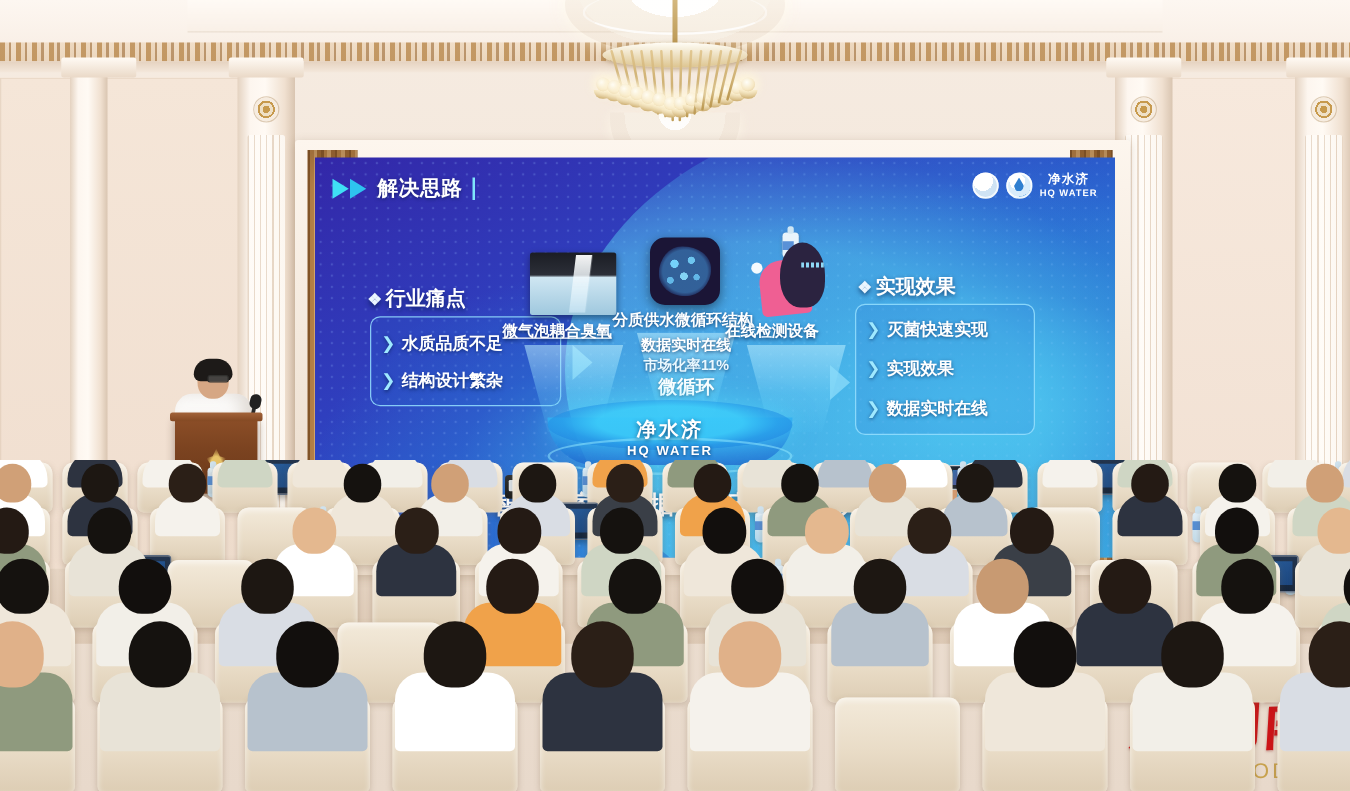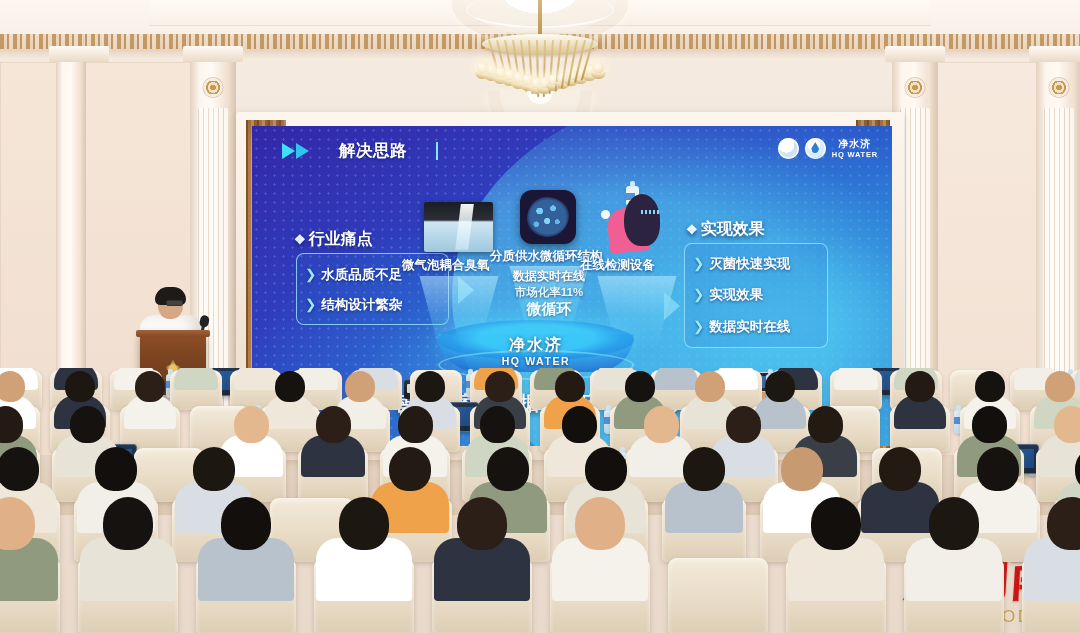--- a/index.html
+++ b/index.html
@@ -166,21 +166,21 @@
     background-image:radial-gradient(rgba(150,190,255,.30) 1.1px, transparent 1.2px);
     background-size:9px 9px;
     opacity:.75;
   }
   .slide .swoosh{
     position:absolute; right:-120px; top:-40px; width:560px; height:420px;
     border-radius:50%;
     background:radial-gradient(ellipse at 25% 60%, rgba(90,215,245,.55) 0 40%, rgba(60,160,230,.18) 62%, rgba(0,0,0,0) 76%);
   }
   .slide-head{
-    position:absolute; left:30px; top:14px; display:flex; align-items:center; gap:25px;
+    position:absolute; left:14px; top:14px; display:flex; align-items:center; gap:4px;
   }
   .arrow-mark{
     width:32px; height:17px; position:relative; flex:none;
   }
   .arrow-mark:before,.arrow-mark:after{
     content:""; position:absolute; top:0; width:0; height:0;
     border-top:8.5px solid transparent; border-bottom:8.5px solid transparent;
     border-left:13px solid #3fe0f5;
   }
   .arrow-mark:before{ left:0; }
@@ -611,21 +611,21 @@
     <div class="tank"></div>
     <div class="brain-tile"></div>
     <div class="person-ill">
       <span class="bottle"></span>
       <span class="body"></span>
       <span class="hair"></span>
       <span class="dot"></span>
       <span class="tag"></span>
     </div>
 
-    <div class="cap-label" style="left:150px; top:131px;">微气泡耦合臭氧</div>
+    <div class="cap-label" style="left:150px; top:131px;text-decoration:underline;">微气泡耦合臭氧</div>
     <div class="funnel" style="left:164px; top:150px;"></div>
 
     <div class="cap-label" style="left:238px; top:122px;">分质供水微循环结构</div>
     <div class="funnel" style="left:254px; top:140px;"></div>
     <div class="funnel-txt" style="left:238px; top:142px;">
       <div class="f-l1">数据实时在线</div>
       <div class="f-l2">市场化率11%</div>
       <div class="f-l3">微循环</div>
     </div>
 

